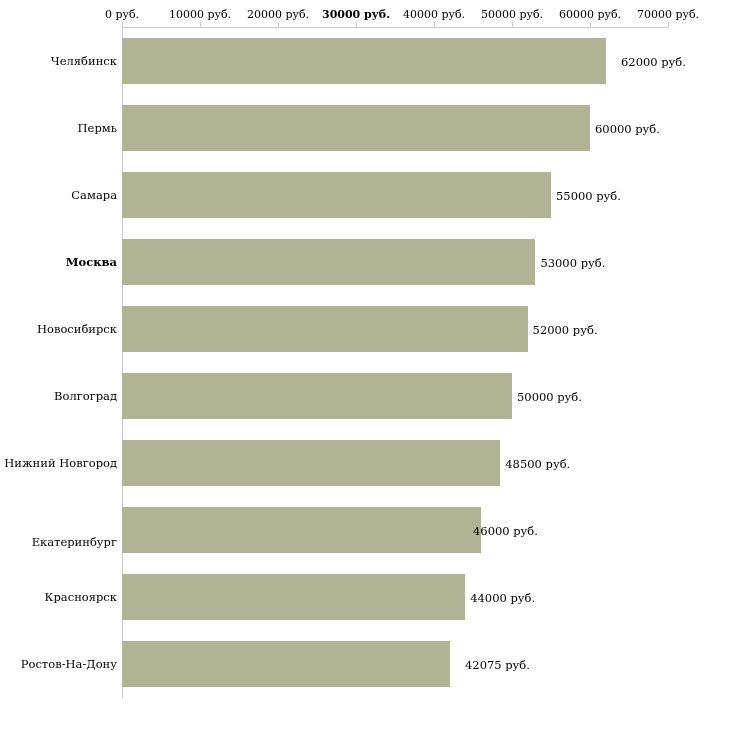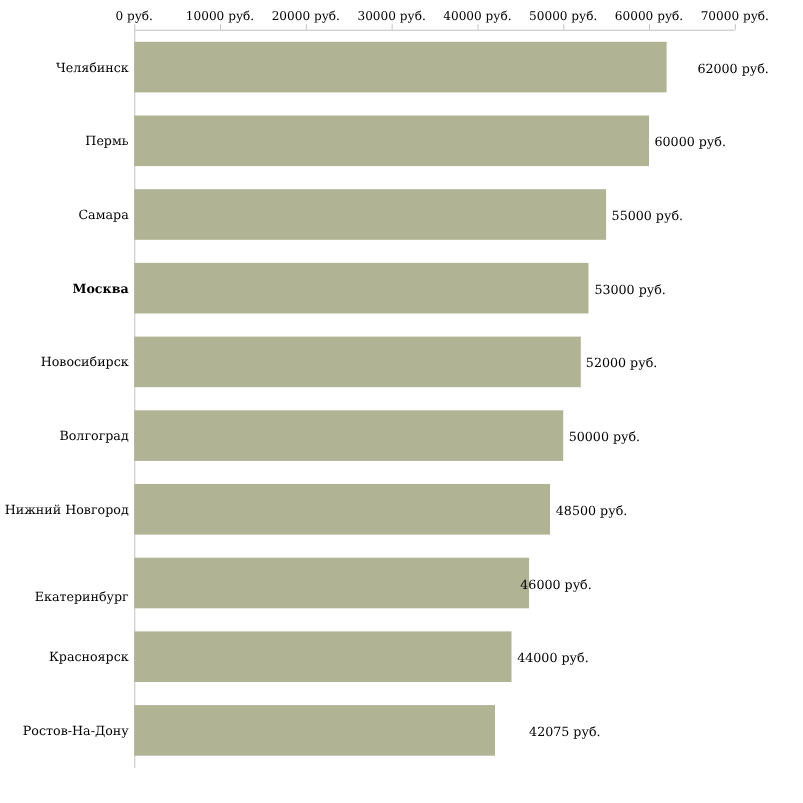--- a/index.html
+++ b/index.html
@@ -84,36 +84,36 @@
   <div class="axis-top"></div>
   <div class="axis-left"></div>
 
   <div id="ticks">
       <div class="tick-label" style="left: 122px; top: 8px;">0 руб.</div>
       <div class="tick-mark" style="left: 122px; top: 22px;"></div>
       <div class="tick-label" style="left: 200px; top: 8px;">10000 руб.</div>
       <div class="tick-mark" style="left: 200px; top: 22px;"></div>
       <div class="tick-label" style="left: 278px; top: 8px;">20000 руб.</div>
       <div class="tick-mark" style="left: 278px; top: 22px;"></div>
-      <div class="tick-label" style="left: 356px; top: 8px;">30000 руб.</div>
+      <div class="tick-label" style="left: 356px; top: 8px; font-weight: bold;">30000 руб.</div>
       <div class="tick-mark" style="left: 356px; top: 22px;"></div>
       <div class="tick-label" style="left: 434px; top: 8px;">40000 руб.</div>
       <div class="tick-mark" style="left: 434px; top: 22px;"></div>
       <div class="tick-label" style="left: 512px; top: 8px;">50000 руб.</div>
       <div class="tick-mark" style="left: 512px; top: 22px;"></div>
       <div class="tick-label" style="left: 590px; top: 8px;">60000 руб.</div>
       <div class="tick-mark" style="left: 590px; top: 22px;"></div>
       <div class="tick-label" style="left: 668px; top: 8px;">70000 руб.</div>
       <div class="tick-mark" style="left: 668px; top: 22px;"></div>
     </div>
   <div id="rows">
       <div class="row" style="top: 27px; height: 67.1px;">
         <div class="cat-label-wrap" style="top: 26.55px; width: 117px;">Челябинск</div>
         <div class="bar" style="left: 122px; width: 483.6px; height: 46px; top: 10.55px; background: rgb(176, 179, 148);"></div>
-        <div class="bar-label" style="left: 634px; top: 27.55px;">62000 руб.</div>
+        <div class="bar-label" style="left: 621px; top: 27.55px;">62000 руб.</div>
       </div>
       <div class="row" style="top: 94.1px; height: 67.1px;">
         <div class="cat-label-wrap" style="top: 26.55px; width: 117px;">Пермь</div>
         <div class="bar" style="left: 122px; width: 468px; height: 46px; top: 10.55px; background: rgb(176, 179, 148);"></div>
         <div class="bar-label" style="left: 595px; top: 27.55px;">60000 руб.</div>
       </div>
       <div class="row" style="top: 161.2px; height: 67.1px;">
         <div class="cat-label-wrap" style="top: 26.55px; width: 117px;">Самара</div>
         <div class="bar" style="left: 122px; width: 429px; height: 46px; top: 10.55px; background: rgb(176, 179, 148);"></div>
         <div class="bar-label" style="left: 556px; top: 27.55px;">55000 руб.</div>
@@ -144,17 +144,17 @@
         <div class="bar-label" style="left: 473px; top: 27.55px;">46000 руб.</div>
       </div>
       <div class="row" style="top: 563.8px; height: 67.1px;">
         <div class="cat-label-wrap" style="top: 26.55px; width: 117px;">Красноярск</div>
         <div class="bar" style="left: 122px; width: 343.2px; height: 46px; top: 10.55px; background: rgb(176, 179, 148);"></div>
         <div class="bar-label" style="left: 470.2px; top: 27.55px;">44000 руб.</div>
       </div>
       <div class="row" style="top: 630.9px; height: 67.1px;">
         <div class="cat-label-wrap" style="top: 26.55px; width: 117px;">Ростов-На-Дону</div>
         <div class="bar" style="left: 122px; width: 328.185px; height: 46px; top: 10.55px; background: rgb(176, 179, 148);"></div>
-        <div class="bar-label" style="left: 481px; top: 27.55px; text-align: right;">42075 руб.</div>
+        <div class="bar-label" style="left: 465px; top: 27.55px; text-align: right;">42075 руб.</div>
       </div>
     </div>
 
 </div>
 
 </body></html>

